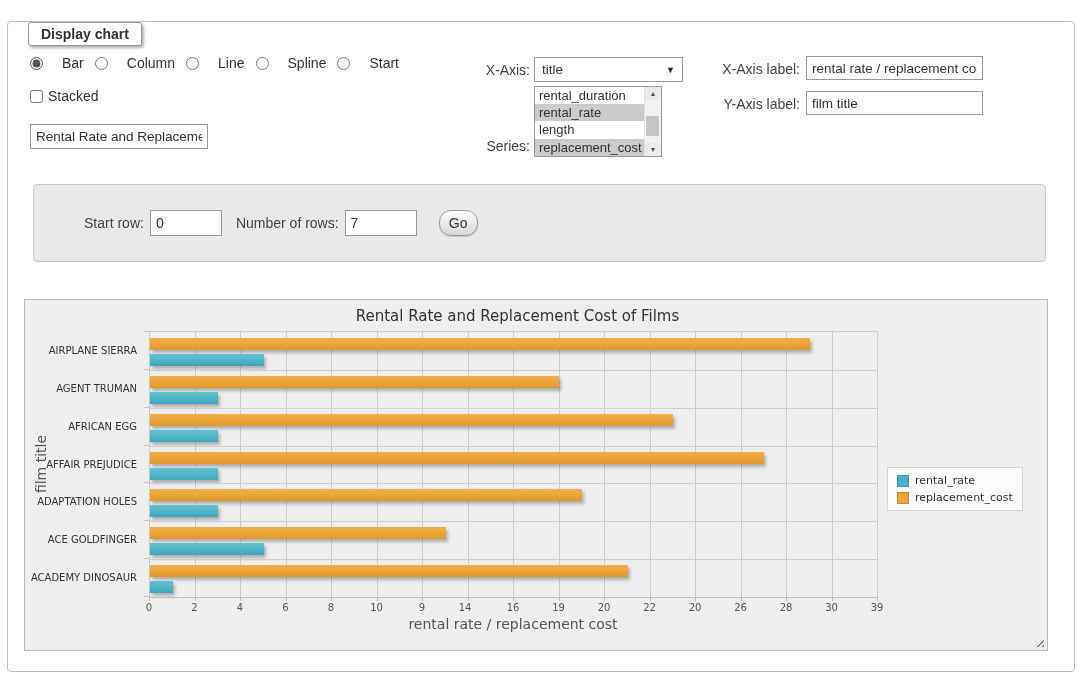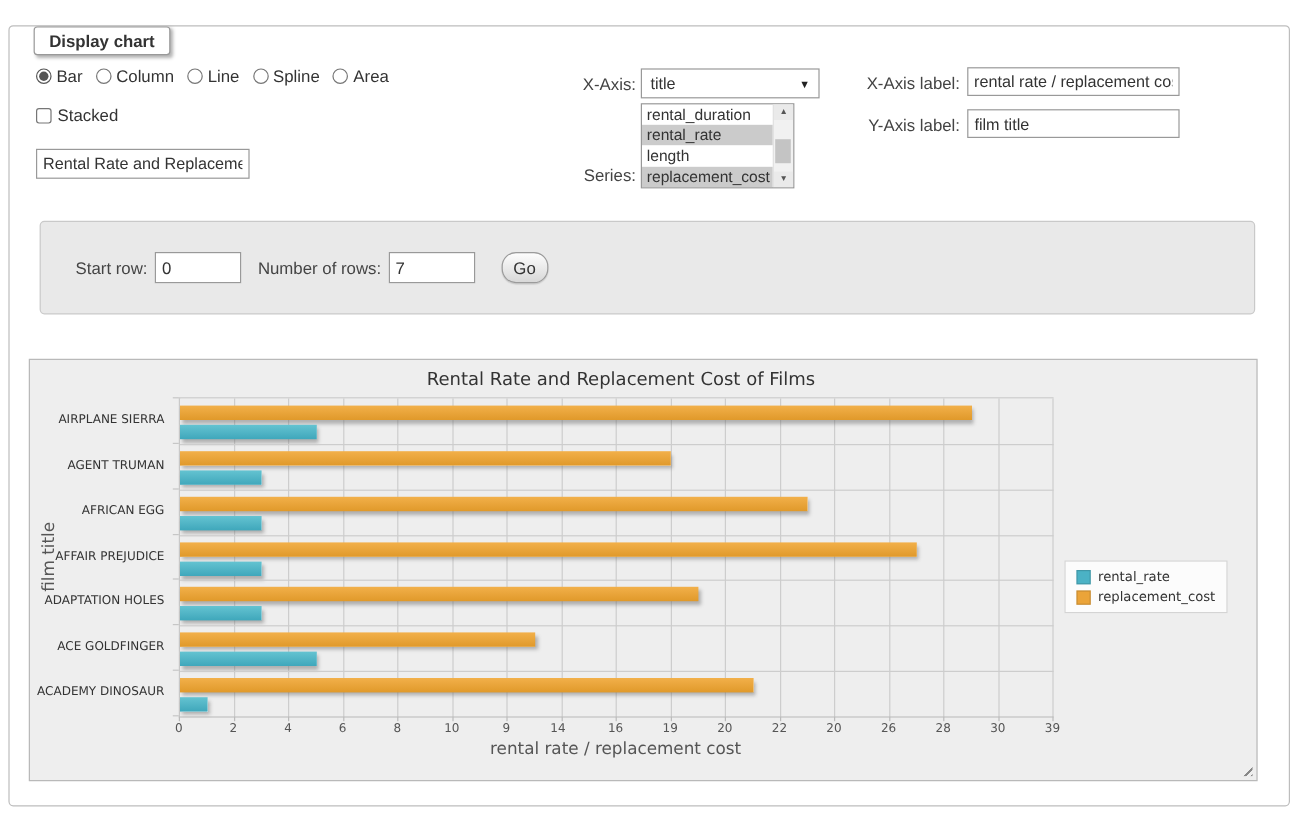--- a/index.html
+++ b/index.html
@@ -12,21 +12,21 @@
   
   .outer-fieldset{left:7px;top:21px;width:1066px;height:649px;
     border:1px solid #bdbdbd;border-radius:4px;background:#fff;}
   .legend-tab{left:28px;top:8px;padding:3px 12px;background:#fff;
     border:1px solid #999;border-radius:3px;box-shadow:2px 2px 3px rgba(0,0,0,.3);
     font-size:14px;font-weight:bold;color:#333;z-index:5;margin-top:14px;}
 
   
   .form-label{font-size:14px;color:#444;width:150px;text-align:right;}
   .radio-group{left:30px;top:55px;display:flex;align-items:center;gap:11px;font-size:14px;}
-  .radio-item{display:flex;align-items:center;gap:4px;cursor:default;}
+  .radio-item{display:flex;align-items:center;gap:19px;cursor:default;}
   input[type=radio],input[type=checkbox]{margin:0;accent-color:#555;width:13px;height:13px;}
   .stacked-row{left:30px;top:88px;display:flex;align-items:center;gap:5px;font-size:14px;}
   .txt{box-sizing:border-box;border:1px solid #999;background:#fff;color:#333;
     font-family:"Liberation Sans",sans-serif;font-size:13.5px;padding:2px 5px;outline:none;}
   .title-input{left:30px;top:124px;width:178px;height:25px;}
   .xaxis-label-text{left:380px;top:62px;}
   .select-box{left:534px;top:57px;width:149px;height:25px;box-sizing:border-box;
     border:1px solid #999;background:#fff;display:flex;align-items:center;
     font-size:13.5px;padding:0 7px;justify-content:space-between;}
   .sel-arrow{font-size:9px;color:#222;}
@@ -43,21 +43,21 @@
   .sb-track{flex:1;width:100%;position:relative;}
   .sb-thumb{position:absolute;left:1px;top:16px;width:13px;height:20px;background:#c4c4c4;}
   .xlabel-text{left:650px;top:61px;}
   .xlabel-input{left:806px;top:56px;width:177px;height:24px;}
   .ylabel-text{left:650px;top:96px;}
   .ylabel-input{left:806px;top:91px;width:177px;height:24px;}
 
   
   .rows-panel{left:33px;top:184px;width:1013px;height:78px;box-sizing:border-box;
     background:#e9e9e9;border:1px solid #c9c9c9;border-radius:4px;
-    display:flex;align-items:center;padding-left:29px;font-size:14px;color:#444;}
+    display:flex;align-items:center;padding-left:50px;font-size:14px;color:#444;}
   .rows-panel .txt{height:26px;width:72px;font-size:14px;}
   .lbl-gap{margin-right:6px;}
   .inp-gap{margin-right:14px;}
   .go-button{margin-left:22px;width:37px;height:24px;border:1px solid #9b9b9b;border-radius:12px;
     background:linear-gradient(#fdfdfd,#d8d8d8);display:flex;align-items:center;justify-content:center;
     font-size:14px;color:#333;box-shadow:0 1px 1px rgba(0,0,0,.15);}
 
   
   .chart-container{left:24px;top:299px;width:1024px;height:352px;box-sizing:border-box;
     background:#eeeeee;border:1px solid #b9b9b9;font-family:"DejaVu Sans",sans-serif;}
@@ -108,21 +108,21 @@
     <label class="radio-item">
       <input type="radio" name="charttype" style="">
       <span>Line</span>
     </label>
     <label class="radio-item">
       <input type="radio" name="charttype" style="">
       <span>Spline</span>
     </label>
     <label class="radio-item">
       <input type="radio" name="charttype" style="">
-      <span>Area</span>
+      <span>Start</span>
     </label>
   </div>
 
 <label class="abs stacked-row">
   <input type="checkbox" style="">
   <span>Stacked</span>
 </label>
 
 <input class="abs txt title-input" type="text" value="Rental Rate and Replacement Cost of Films" style="">
 

